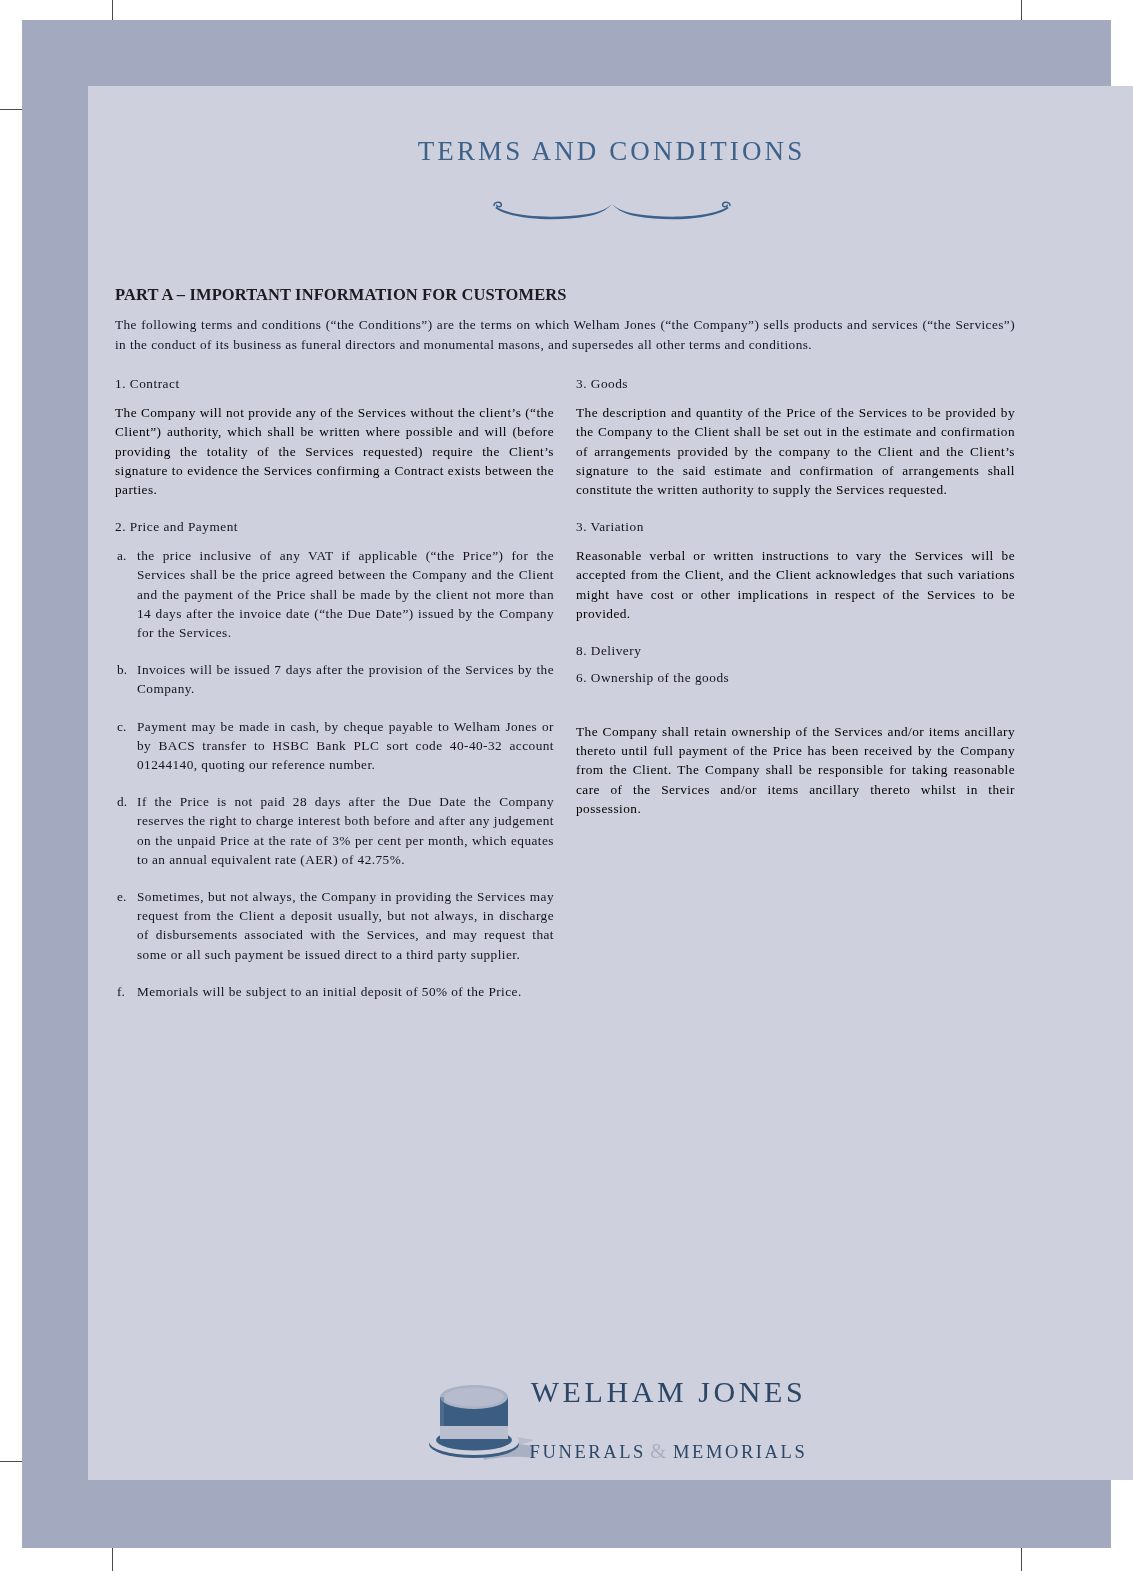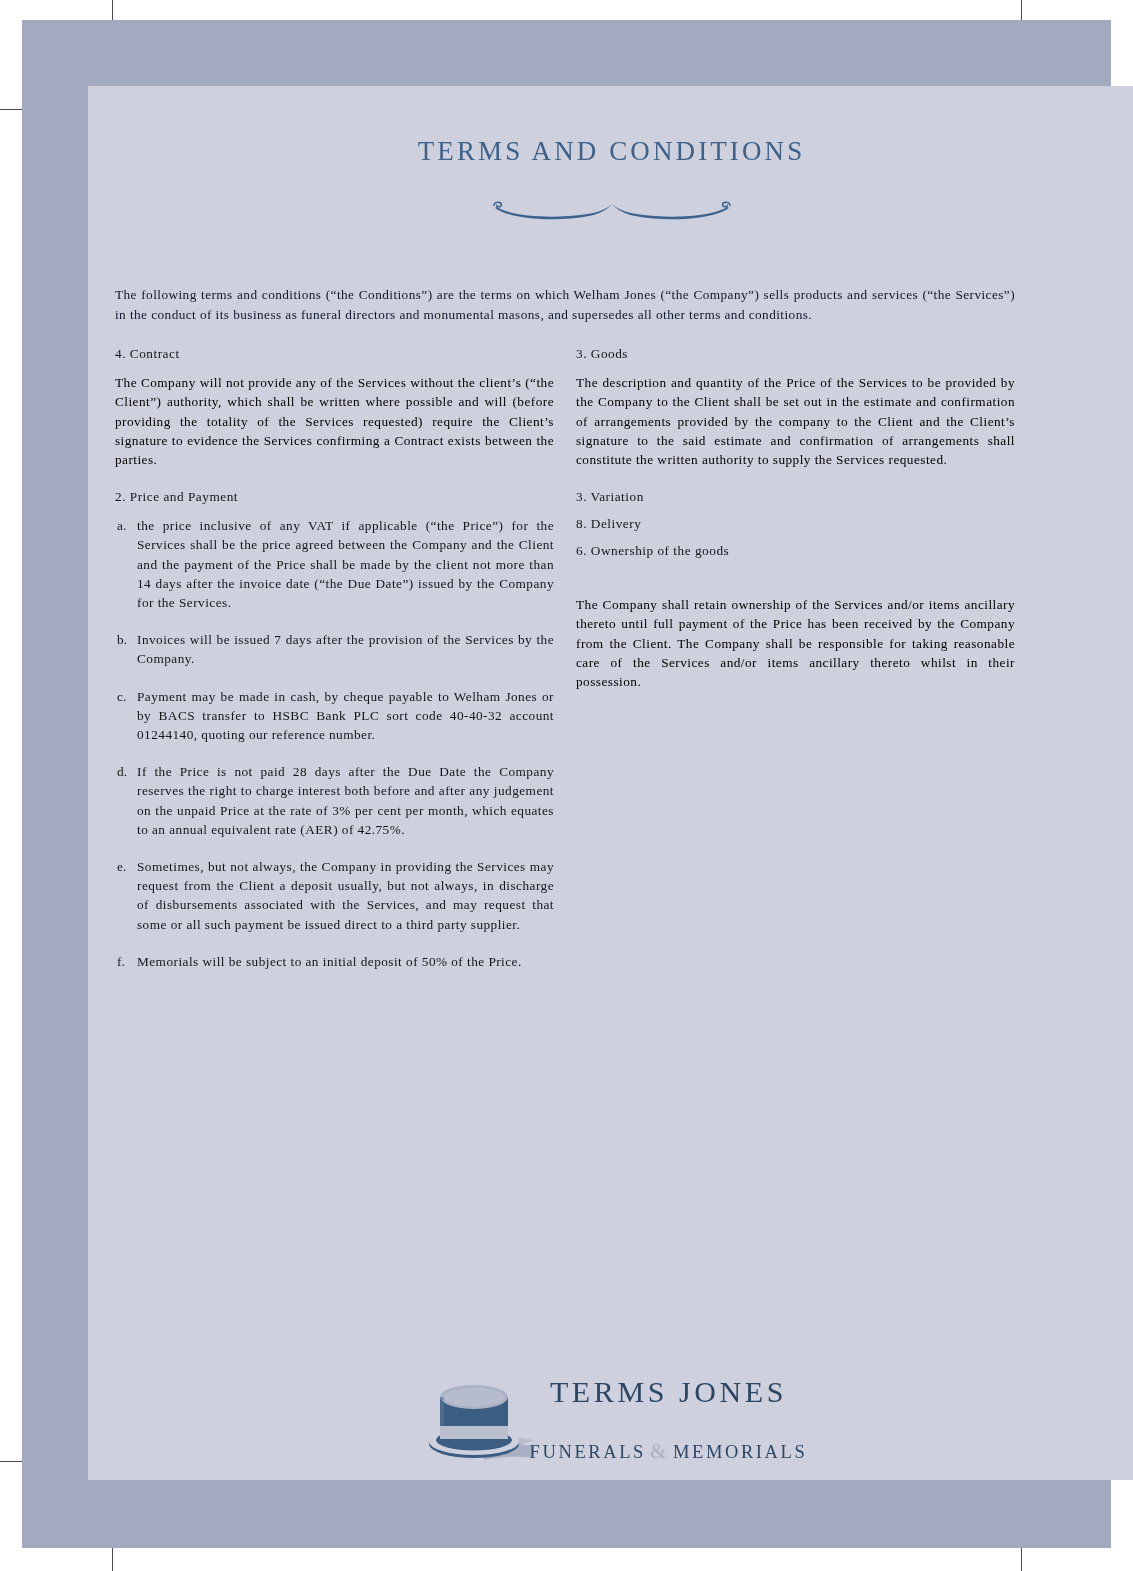--- a/index.html
+++ b/index.html
@@ -193,27 +193,28 @@
       <path d="M12 14.5 C12 10.5 19 10 19.4 13.6 C19.7 16.2 15.4 16.6 14.6 14.2" fill="none" stroke="#3b618c" stroke-width="1.5" stroke-linecap="round"></path>
       <path d="M14.2 15.6 C30 26.5 74 27.8 104 23.2 C116 21.4 124 18.6 130 13.0
                C124 19.8 116 23.4 104 25.6 C74 31.2 28 28.2 13.4 17.2 Z" fill="#3b618c"></path>
       <path d="M248 14.5 C248 10.5 241 10 240.6 13.6 C240.3 16.2 244.6 16.6 245.4 14.2" fill="none" stroke="#3b618c" stroke-width="1.5" stroke-linecap="round"></path>
       <path d="M245.8 15.6 C230 26.5 186 27.8 156 23.2 C144 21.4 136 18.6 130 13.0
                C136 19.8 144 23.4 156 25.6 C186 31.2 232 28.2 246.6 17.2 Z" fill="#3b618c"></path>
     </svg>
 
     <div id="content">
 
+      <div id="part-heading">PART A – IMPORTANT INFORMATION FOR CUSTOMERS</div>
       <p id="intro">The following terms and conditions (“the Conditions”) are the terms on which Welham Jones (“the Company”) sells products and services (“the Services”) in the conduct of its business as funeral directors and monumental masons, and supersedes all other terms and conditions.</p>
 
       <div id="columns">
 
         <div class="col">
 
-          <div class="sec-title">4. Contract</div>
+          <div class="sec-title">1. Contract</div>
           <p class="sec-body">The Company will not provide any of the Services without the client’s (“the Client”) authority, which shall be written where possible and will (before providing the totality of the Services requested) require the Client’s signature to evidence the Services confirming a Contract exists between the parties.</p>
 
           <div class="sec-title">2. Price and Payment</div>
           <ol class="alpha">
             <li>
               <span class="mk">a.</span>
               <span>the price inclusive of any VAT if applicable (“the Price”) for the Services shall be the price agreed between the Company and the Client and the payment of the Price shall be made by the client not more than 14 days after the invoice date (“the Due Date”) issued by the Company for the Services.</span>
             </li>
             <li>
               <span class="mk">b.</span>
@@ -237,20 +238,21 @@
             </li>
           </ol>
         </div>
 
         <div class="col">
 
           <div class="sec-title">3. Goods</div>
           <p class="sec-body">The description and quantity of the Price of the Services to be provided by the Company to the Client shall be set out in the estimate and confirmation of arrangements provided by the company to the Client and the Client’s signature to the said estimate and confirmation of arrangements shall constitute the written authority to supply the Services requested.</p>
 
           <div class="sec-title">3. Variation</div>
+          <p class="sec-body">Reasonable verbal or written instructions to vary the Services will be accepted from the Client, and the Client acknowledges that such variations might have cost or other implications in respect of the Services to be provided.</p>
 
           <div class="sec-title">8. Delivery</div>
 
           <div class="sec-title">6. Ownership of the goods</div>
           <p class="sec-body last">The Company shall retain ownership of the Services and/or items ancillary thereto until full payment of the Price has been received by the Company from the Client. The Company shall be responsible for taking reasonable care of the Services and/or items ancillary thereto whilst in their possession.</p>
         </div>
 
       </div>
     </div>
 
@@ -271,21 +273,21 @@
 
           <rect x="24" y="27" width="68" height="29" fill="#3c5d82"></rect>
 
           <ellipse cx="58" cy="27" rx="34" ry="12" fill="#aab2c5"></ellipse>
           <ellipse cx="58" cy="27" rx="30" ry="9.5" fill="#b6bccd"></ellipse>
 
           <path d="M24 27 L24 56 L28 56 L28 27 Z" fill="#5a789b" opacity="0.55"></path>
         </svg>
 
         <div id="logo-words">
-          <div id="logo-name">TERMS JONES</div>
+          <div id="logo-name">WELHAM JONES</div>
           <div id="logo-sub">
             <span>FUNERALS</span><span class="amp">&amp;</span><span>MEMORIALS</span>
           </div>
         </div>
 
       </div>
     </div>
 
   </div>
 </div>

